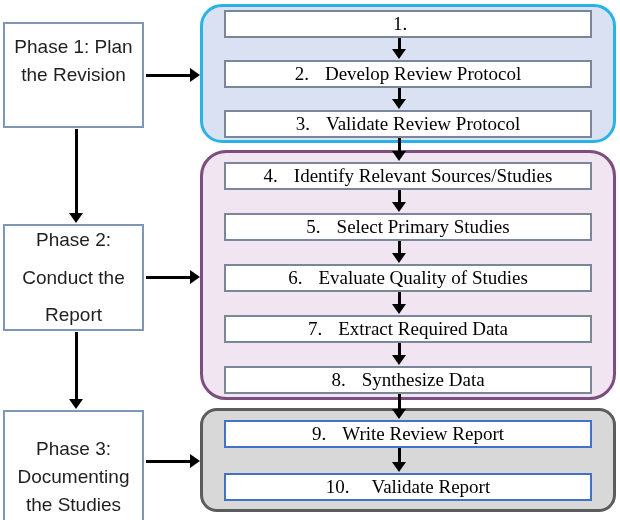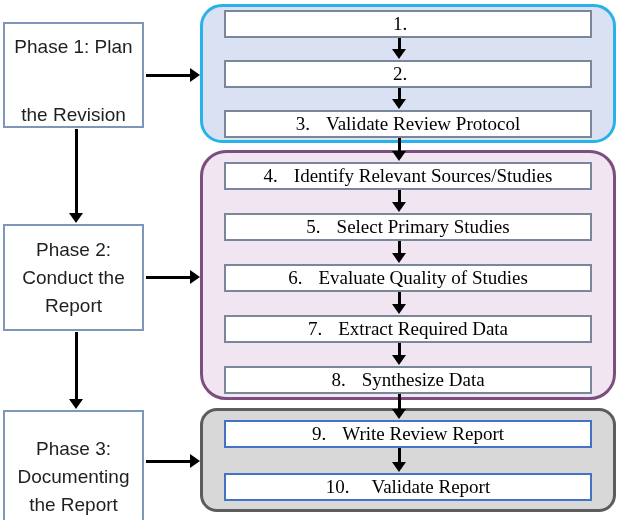--- a/index.html
+++ b/index.html
@@ -17,21 +17,21 @@
     left:3px;width:141px;
     box-sizing:border-box;
     background:#ffffff;
     border:2px solid var(--phasebox-border);
     display:flex;flex-direction:column;
     align-items:center;justify-content:center;
     text-align:center;
     color:#1f1f1f;
     font-size:19px;line-height:28px;
   }
-  .phase-box.align-top{justify-content:flex-start;padding-top:9px;gap:40px;}
+  .phase-box.align-top{justify-content:flex-start;padding-top:9px;}
   .phase-line{display:block;white-space:nowrap;}
 
   
   .group{
     position:absolute;
     left:200px;width:416px;
     box-sizing:border-box;
   }
   .group-1{top:4px;height:139px;background:var(--group1-fill);
     border:3px solid var(--group1-border);border-radius:22px;}
@@ -70,40 +70,41 @@
 </style>
 </head>
 <body>
 
 <div class="stage">
 
   <div class="phase-box align-top" style="top:22px;height:106px;">
     <span class="phase-line">Phase 1: Plan</span>
     <span class="phase-line">the Revision</span>
   </div>
-  <div class="phase-box" style="top:224px;height:107px;">
+  <div class="phase-box" style="top:224px;height:107px;justify-content:space-between;">
     <span class="phase-line">Phase 2:</span>
     <span class="phase-line">Conduct the</span>
     <span class="phase-line">Report</span>
   </div>
   <div class="phase-box" style="top:410px;height:133px;">
     <span class="phase-line">Phase 3:</span>
     <span class="phase-line">Documenting</span>
-    <span class="phase-line">the Report</span>
+    <span class="phase-line">the Studies</span>
   </div>
 
   <div class="group group-1"></div>
   <div class="group group-2"></div>
   <div class="group group-3"></div>
 
   <div class="step-box" style="top:10px;">
     <span class="step-num">1.</span>
   </div>
   <div class="step-box" style="top:60px;">
     <span class="step-num">2.</span>
+    <span class="step-label">Develop Review Protocol</span>
   </div>
   <div class="step-box" style="top:110px;">
     <span class="step-num">3.</span>
     <span class="step-label">Validate Review Protocol</span>
   </div>
 
   <div class="step-box" style="top:162px;">
     <span class="step-num">4.</span>
     <span class="step-label">Identify Relevant Sources/Studies</span>
   </div>

